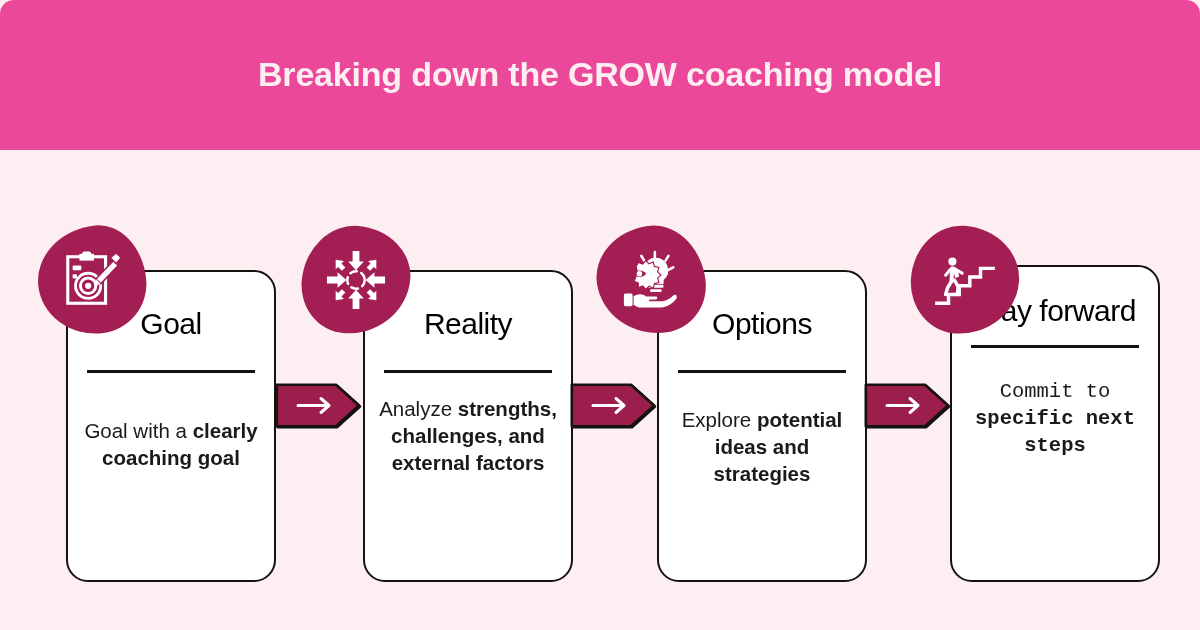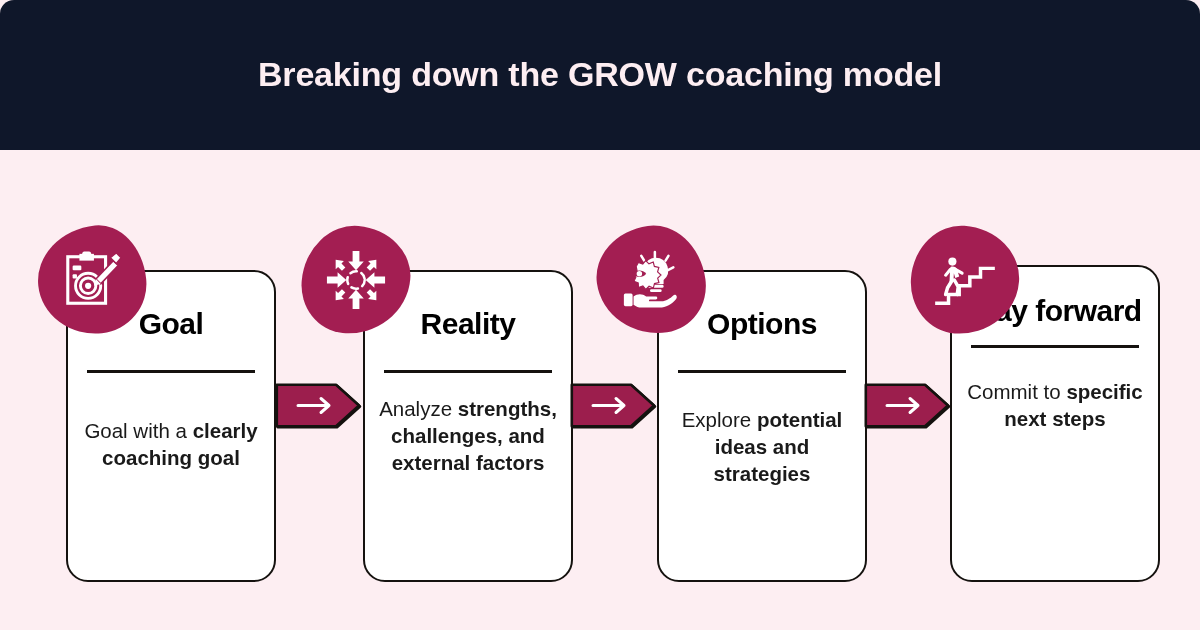--- a/index.html
+++ b/index.html
@@ -8,21 +8,21 @@
     background:#fdeef2;
     font-family:"Liberation Sans", sans-serif;
     overflow:hidden;
     position:relative;
   }
   #stage { position:relative; width:1200px; height:630px; overflow:hidden; }
 
   
   .banner {
     position:absolute; left:0; top:0; width:1200px; height:150px;
-    background:#0f172a;
+    background:#ec4899;
     border-radius:14px 14px 0 0;
     display:flex; align-items:center; justify-content:center;
   }
   .banner-title {
     color:#fdeef2;
     font-size:34px;
     font-weight:bold;
     letter-spacing:-0.2px;
     text-align:center;
     line-height:1.1;
@@ -34,21 +34,21 @@
     width:210px;
     background:#ffffff;
     border:2.5px solid #15120f;
     border-radius:22px;
     display:flex;
     flex-direction:column;
     align-items:center;
   }
   .card-title {
     font-size:30px;
-    font-weight:bold;
+    font-weight:normal;
     color:#000000;
     text-align:center;
     line-height:1.08;
     letter-spacing:-0.5px;
     width:100%;
   }
   .card-divider {
     width:168px;
     height:2.5px;
     background:#15120f;
@@ -76,21 +76,21 @@
   #card-reality .card-title   { margin-top:36px; }
   #card-reality .card-divider { margin-top:30px; }
   #card-reality .card-body    { margin-top:22px; }
 
   #card-options .card-title   { margin-top:36px; }
   #card-options .card-divider { margin-top:30px; }
   #card-options .card-body    { margin-top:33px; }
 
   #card-wayforward .card-title   { margin-top:28px; }
   #card-wayforward .card-divider { margin-top:18px; }
-  #card-wayforward .card-body    { margin-top:30px; }
+  #card-wayforward .card-body    { margin-top:30px;font-family:Liberation Mono, monospace; }
 
   
   .blob {
     position:absolute;
     width:108px; height:108px;
     background:#a31e52;
     display:flex; align-items:center; justify-content:center;
     z-index:5;
   }
   .blob svg { width:62px; height:62px; display:block; }

